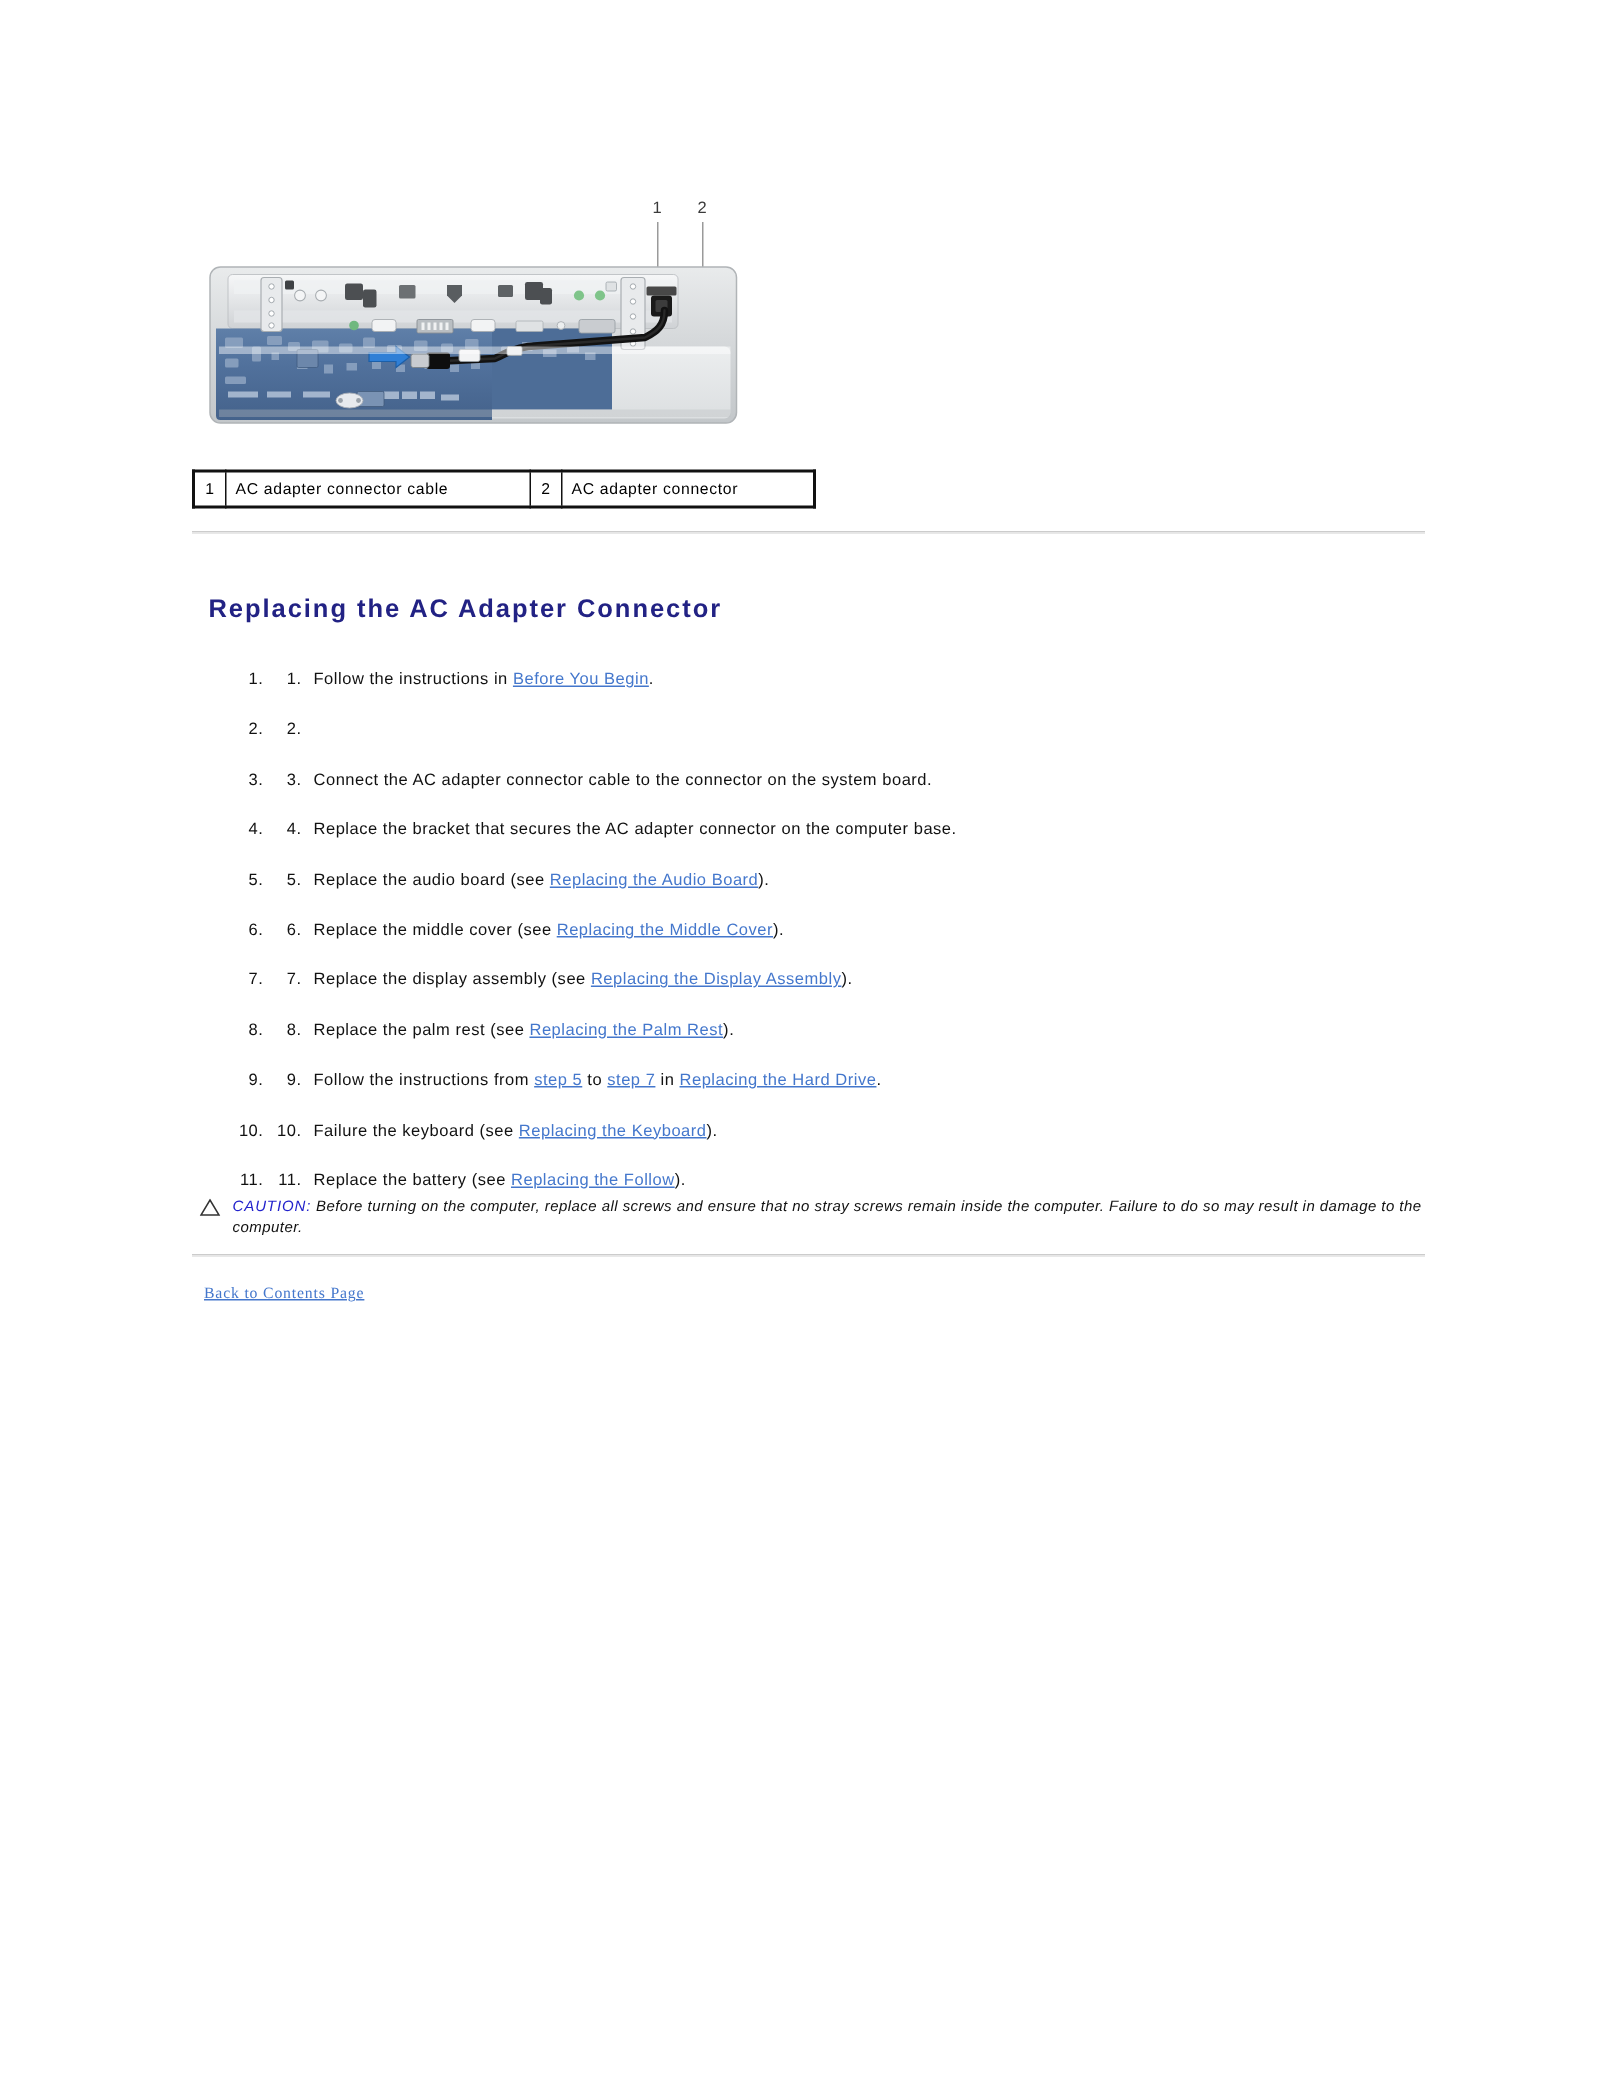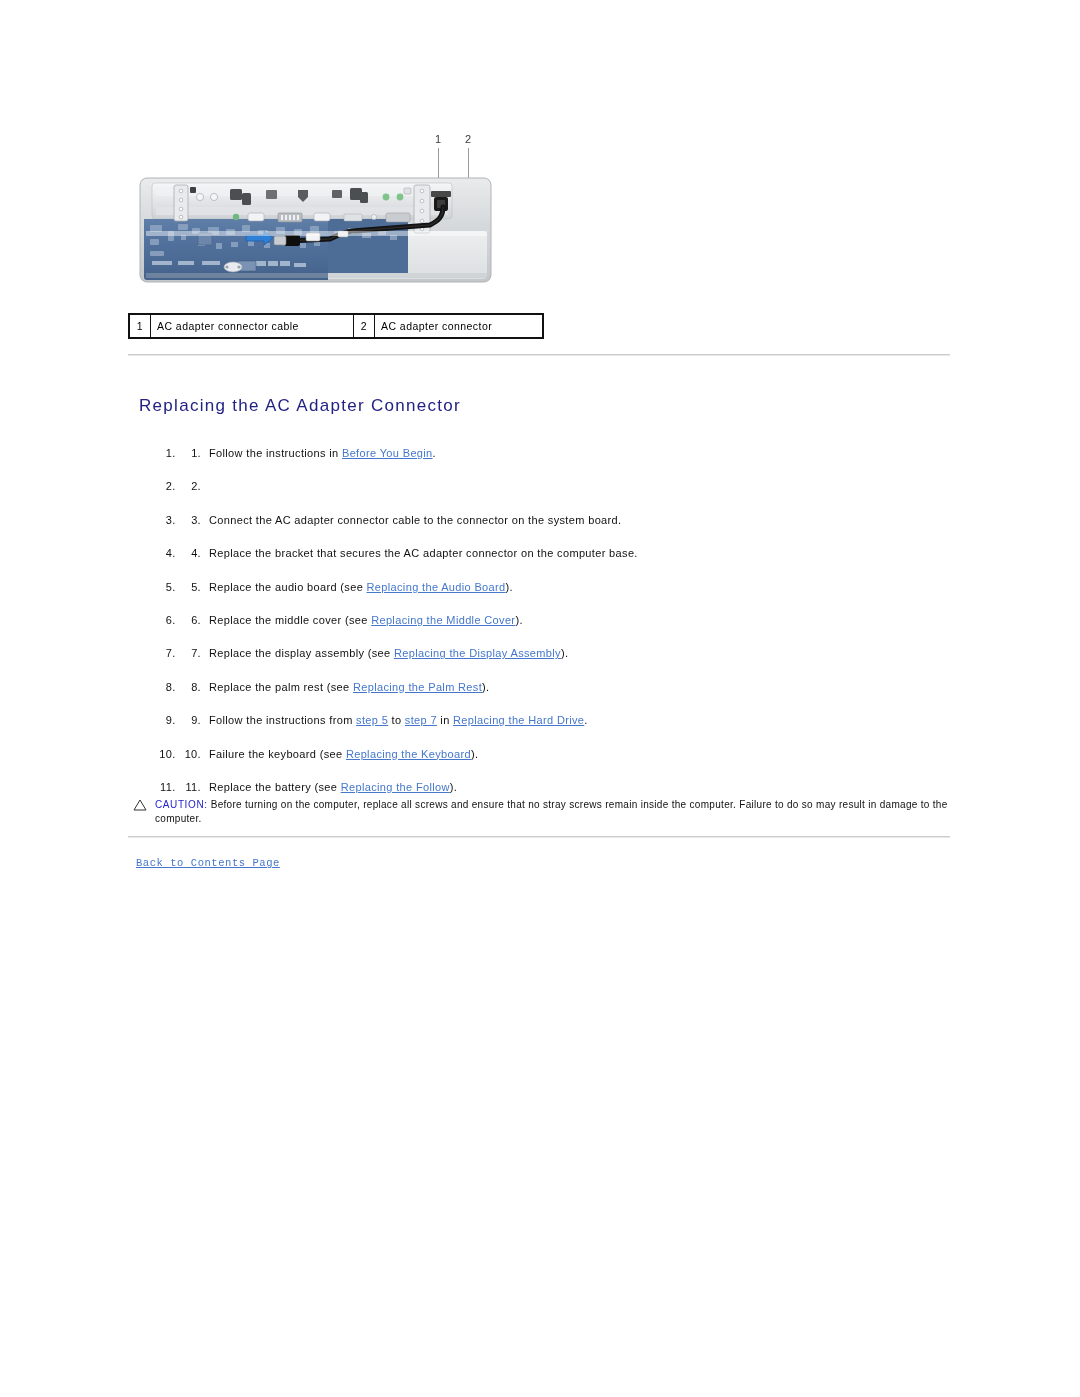--- a/index.html
+++ b/index.html
@@ -100,21 +100,21 @@
   }
   hr.rule-top { top: 354px; }
   hr.rule-caution { top: 836px; }
 
   
   .page-heading {
     position: absolute;
     left: 139px;
     top: 385px;
     font-size: 17px;
-    font-weight: normal;
+    font-weight: bold;
     color: #222284;
     letter-spacing: 1.3px;
     font-family: "Liberation Sans", sans-serif;
     white-space: nowrap;
   }
 
   
   .steps {
     position: absolute;
     left: 139px;
@@ -150,20 +150,21 @@
   .caution {
     position: absolute;
     left: 133px;
     top: 798px;
     width: 815px;
     font-size: 10px;
     line-height: 13.5px;
     letter-spacing: .3px;
     color: #111;
     font-family: "Liberation Sans", sans-serif;
+    font-style: italic;
   }
   .caution .tri {
     position: absolute;
     left: 0;
     top: 1px;
     width: 14px;
     height: 12px;
   }
   .caution .ctext {
     display: block;
@@ -176,21 +177,21 @@
 
   
   .footer-link {
     position: absolute;
     left: 136px;
     top: 857px;
     font-size: 10.5px;
     letter-spacing: .55px;
     color: #4477cc;
     text-decoration: underline;
-    font-family: Liberation Mono, monospace;
+    font-family: Liberation Serif, serif;
     white-space: nowrap;
   }
 </style>
 </head>
 <body>
 
 <div class="page">
 
   <div class="figure-wrap">
 

